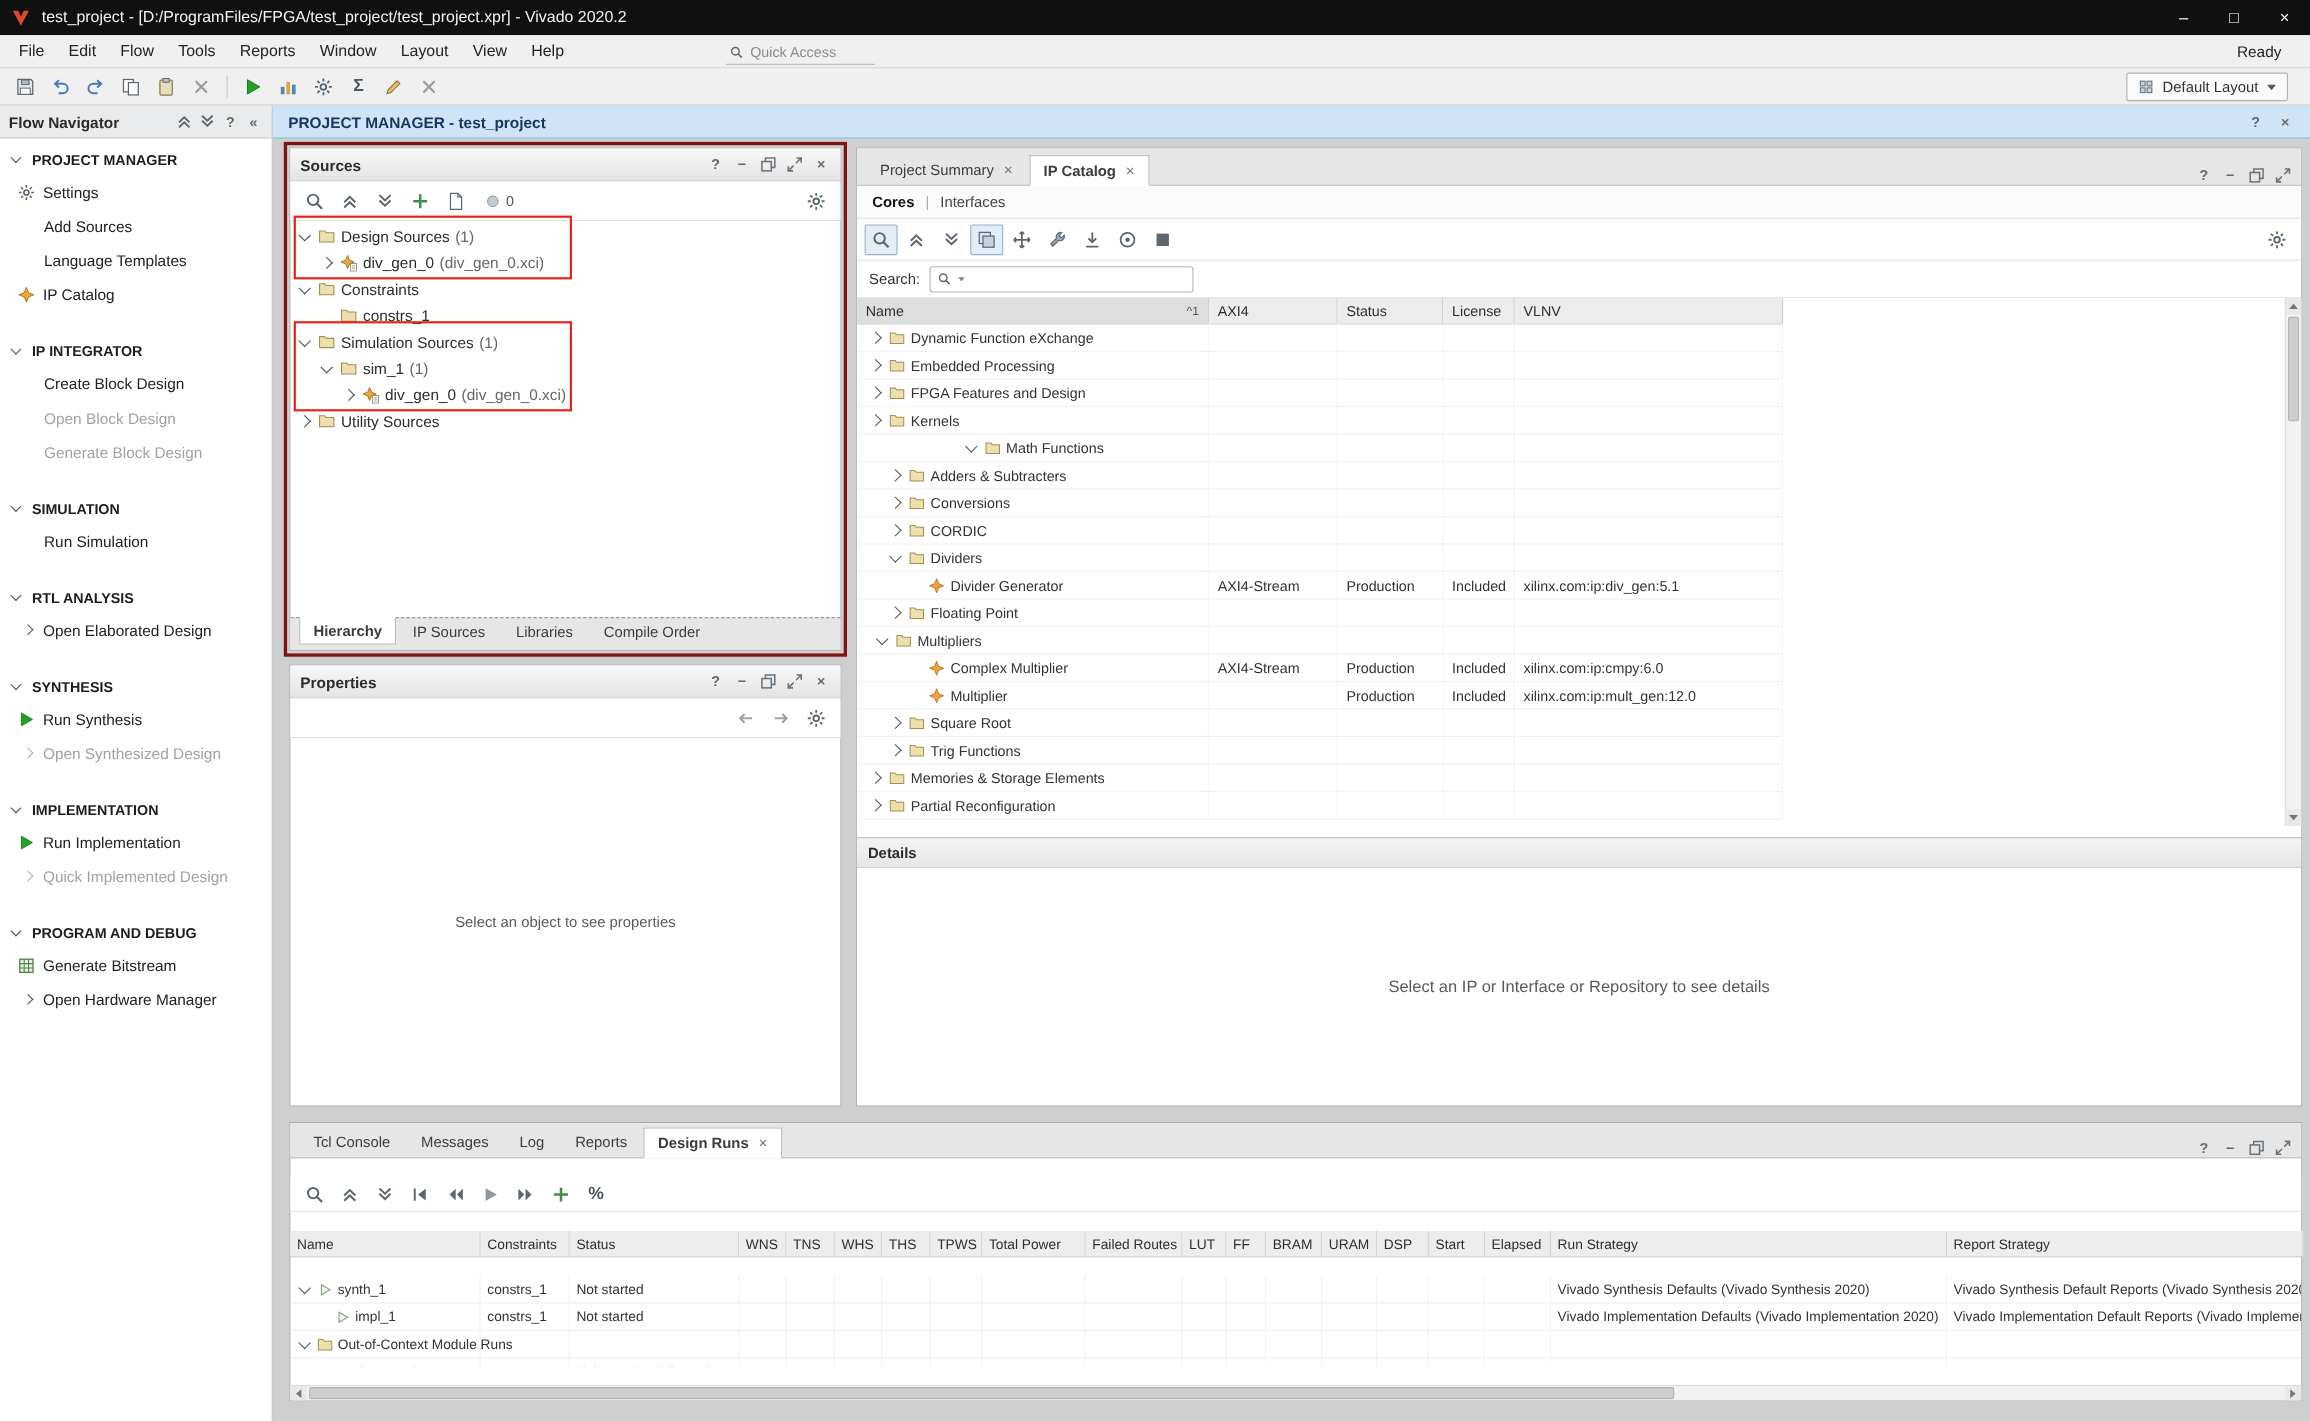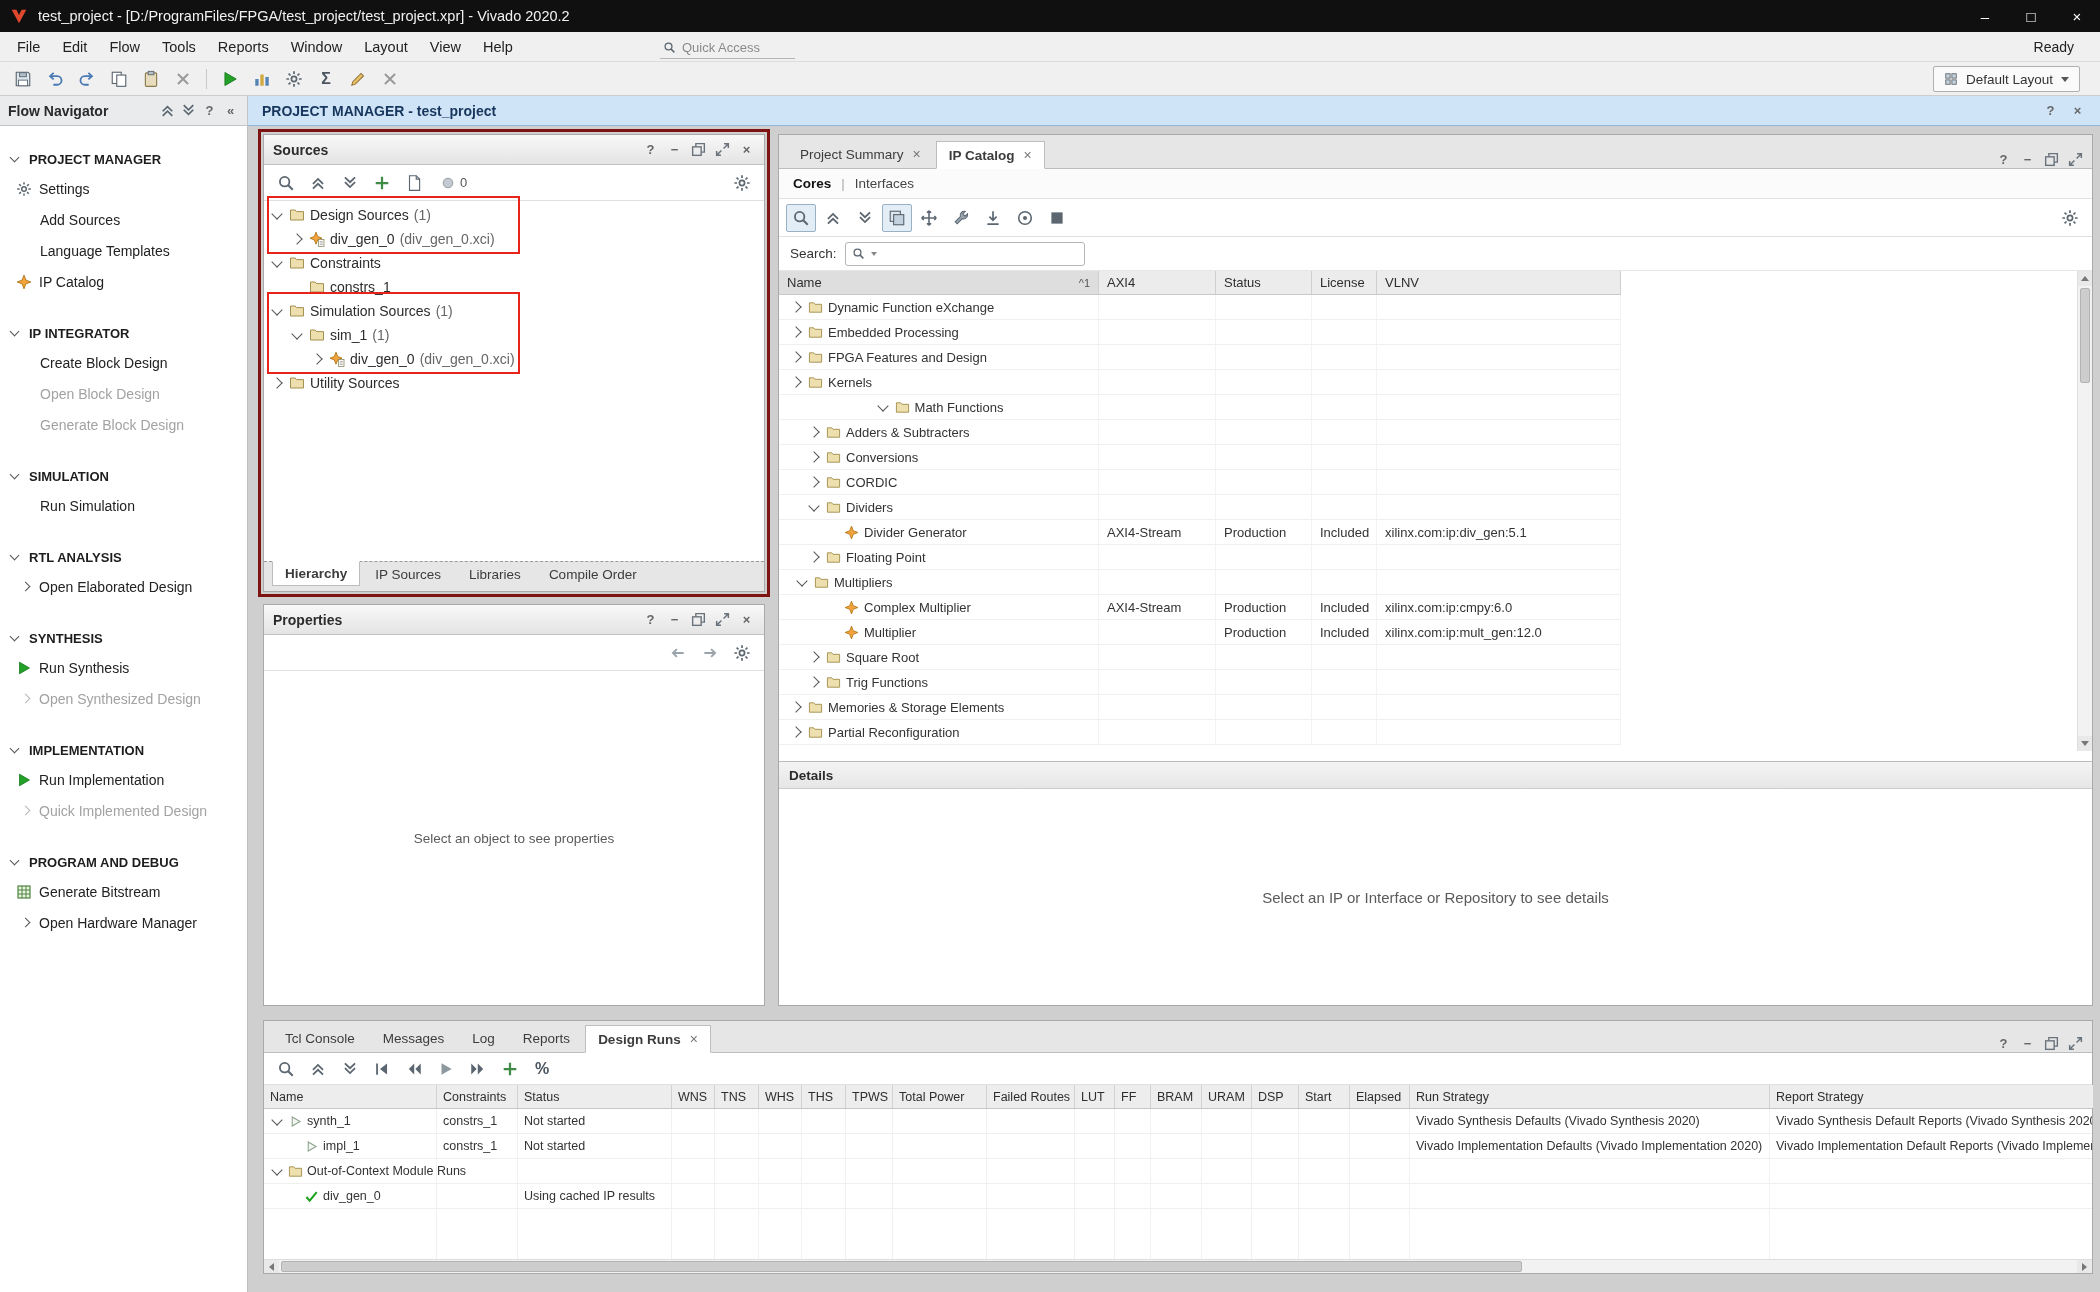--- a/index.html
+++ b/index.html
@@ -42,21 +42,21 @@
 .fn-head{position:absolute;left:0;top:96px;width:248px;height:30px;background:#e9ebed;border-bottom:1px solid #c4c4c4;border-right:1px solid #c4c4c4;display:flex;align-items:center;padding:0 8px;font-weight:bold;font-size:14px;color:#2a2a2a;}
 .fn-hicons{margin-left:auto;display:flex;gap:4px;align-items:center;}
 .wic{min-width:17px;height:17px;display:flex;align-items:center;justify-content:center;color:#666;font-size:13px;font-weight:bold;}
 .wic.txt{font-family:"Liberation Sans",sans-serif;}
 .contextbar{position:absolute;left:248px;top:96px;width:1852px;height:30px;background:#cfe4f6;border-bottom:1px solid #8fb7d8;display:flex;align-items:center;padding:0 14px;font-weight:bold;font-size:14px;color:#17365d;}
 .ctx-icons{margin-left:auto;display:flex;gap:10px;}
 
 
 .sidebar{position:absolute;left:0;top:126px;width:248px;height:1166px;background:#fff;border-right:1px solid #bfbfbf;padding-top:5px;overflow:hidden;}
 .fn-section{margin-top:22px;}
-.fn-section:first-child{margin-top:14px;}
+.fn-section:first-child{margin-top:0;}
 .fn-header{height:28px;display:flex;align-items:center;gap:8px;padding-left:8px;font-weight:bold;font-size:13px;color:#1d1d1d;}
 .fn-item{height:31px;display:flex;align-items:center;gap:7px;padding-left:40px;font-size:14px;color:#222;}
 .fn-item .chev{margin-left:-18px;}
 .fn-item .icon{margin-left:-24px;}
 .fn-item.disabled{color:#a2a2a2;}
 .fn-item.disabled .chev{border-color:#b5b5b5;}
 
 
 .chev{display:inline-block;flex:none;width:8px;height:8px;border-right:1.8px solid #555;border-bottom:1.8px solid #555;transform:rotate(-45deg);margin:0 3px;}
 .chev.open{transform:rotate(45deg);margin-top:-3px;}
@@ -120,21 +120,21 @@
 .sb-thumb{position:absolute;left:2px;right:2px;top:2px;height:95px;background:#cdcdcd;border:1px solid #b3b3b3;border-radius:2px;}
 .hscroll{height:14px;flex:none;background:#f2f2f2;border-top:1px solid #ddd;display:flex;}
 .hs-btn{width:15px;display:flex;align-items:center;justify-content:center;background:#e9e9e9;}
 .hs-tri{width:0;height:0;border-top:4px solid transparent;border-bottom:4px solid transparent;}
 .hs-tri.left{border-right:5px solid #777;}
 .hs-tri.right{border-left:5px solid #777;}
 .hs-track{flex:1;position:relative;}
 .hs-thumb{position:absolute;top:1px;bottom:1px;left:2px;width:69%;background:#cdcdcd;border:1px solid #b3b3b3;border-radius:2px;}
 
 
-.panel-runs{left:263px;top:1020px;width:1830px;height:254px;}
+.panel-runs{left:263px;top:1020px;width:1830px;height:254px;gap:17px;}
 .runshead{display:flex;height:24px;flex:none;border-bottom:1px solid #c6c6c6;}
 .rhc{display:flex;align-items:center;padding:0 6px;font-size:12.5px;color:#2e2e2e;background:#ededed;border-right:1px solid #d2d2d2;height:100%;overflow:hidden;white-space:nowrap;flex:none;}
 .runsrows{flex:1;overflow:hidden;}
 .rrow{display:flex;height:25px;align-items:center;border-bottom:1px solid #efefef;}
 .rrow.filler{height:50px;border-bottom:none;}
 .rcell{height:100%;display:flex;align-items:center;gap:4px;padding:0 6px;border-right:1px solid #f1f1f1;font-size:12.5px;color:#333;overflow:hidden;white-space:nowrap;flex:none;}
 .rcell.name{overflow:visible;}
 
 
 .ann{position:absolute;border-style:solid;pointer-events:none;z-index:50;background:transparent;}

